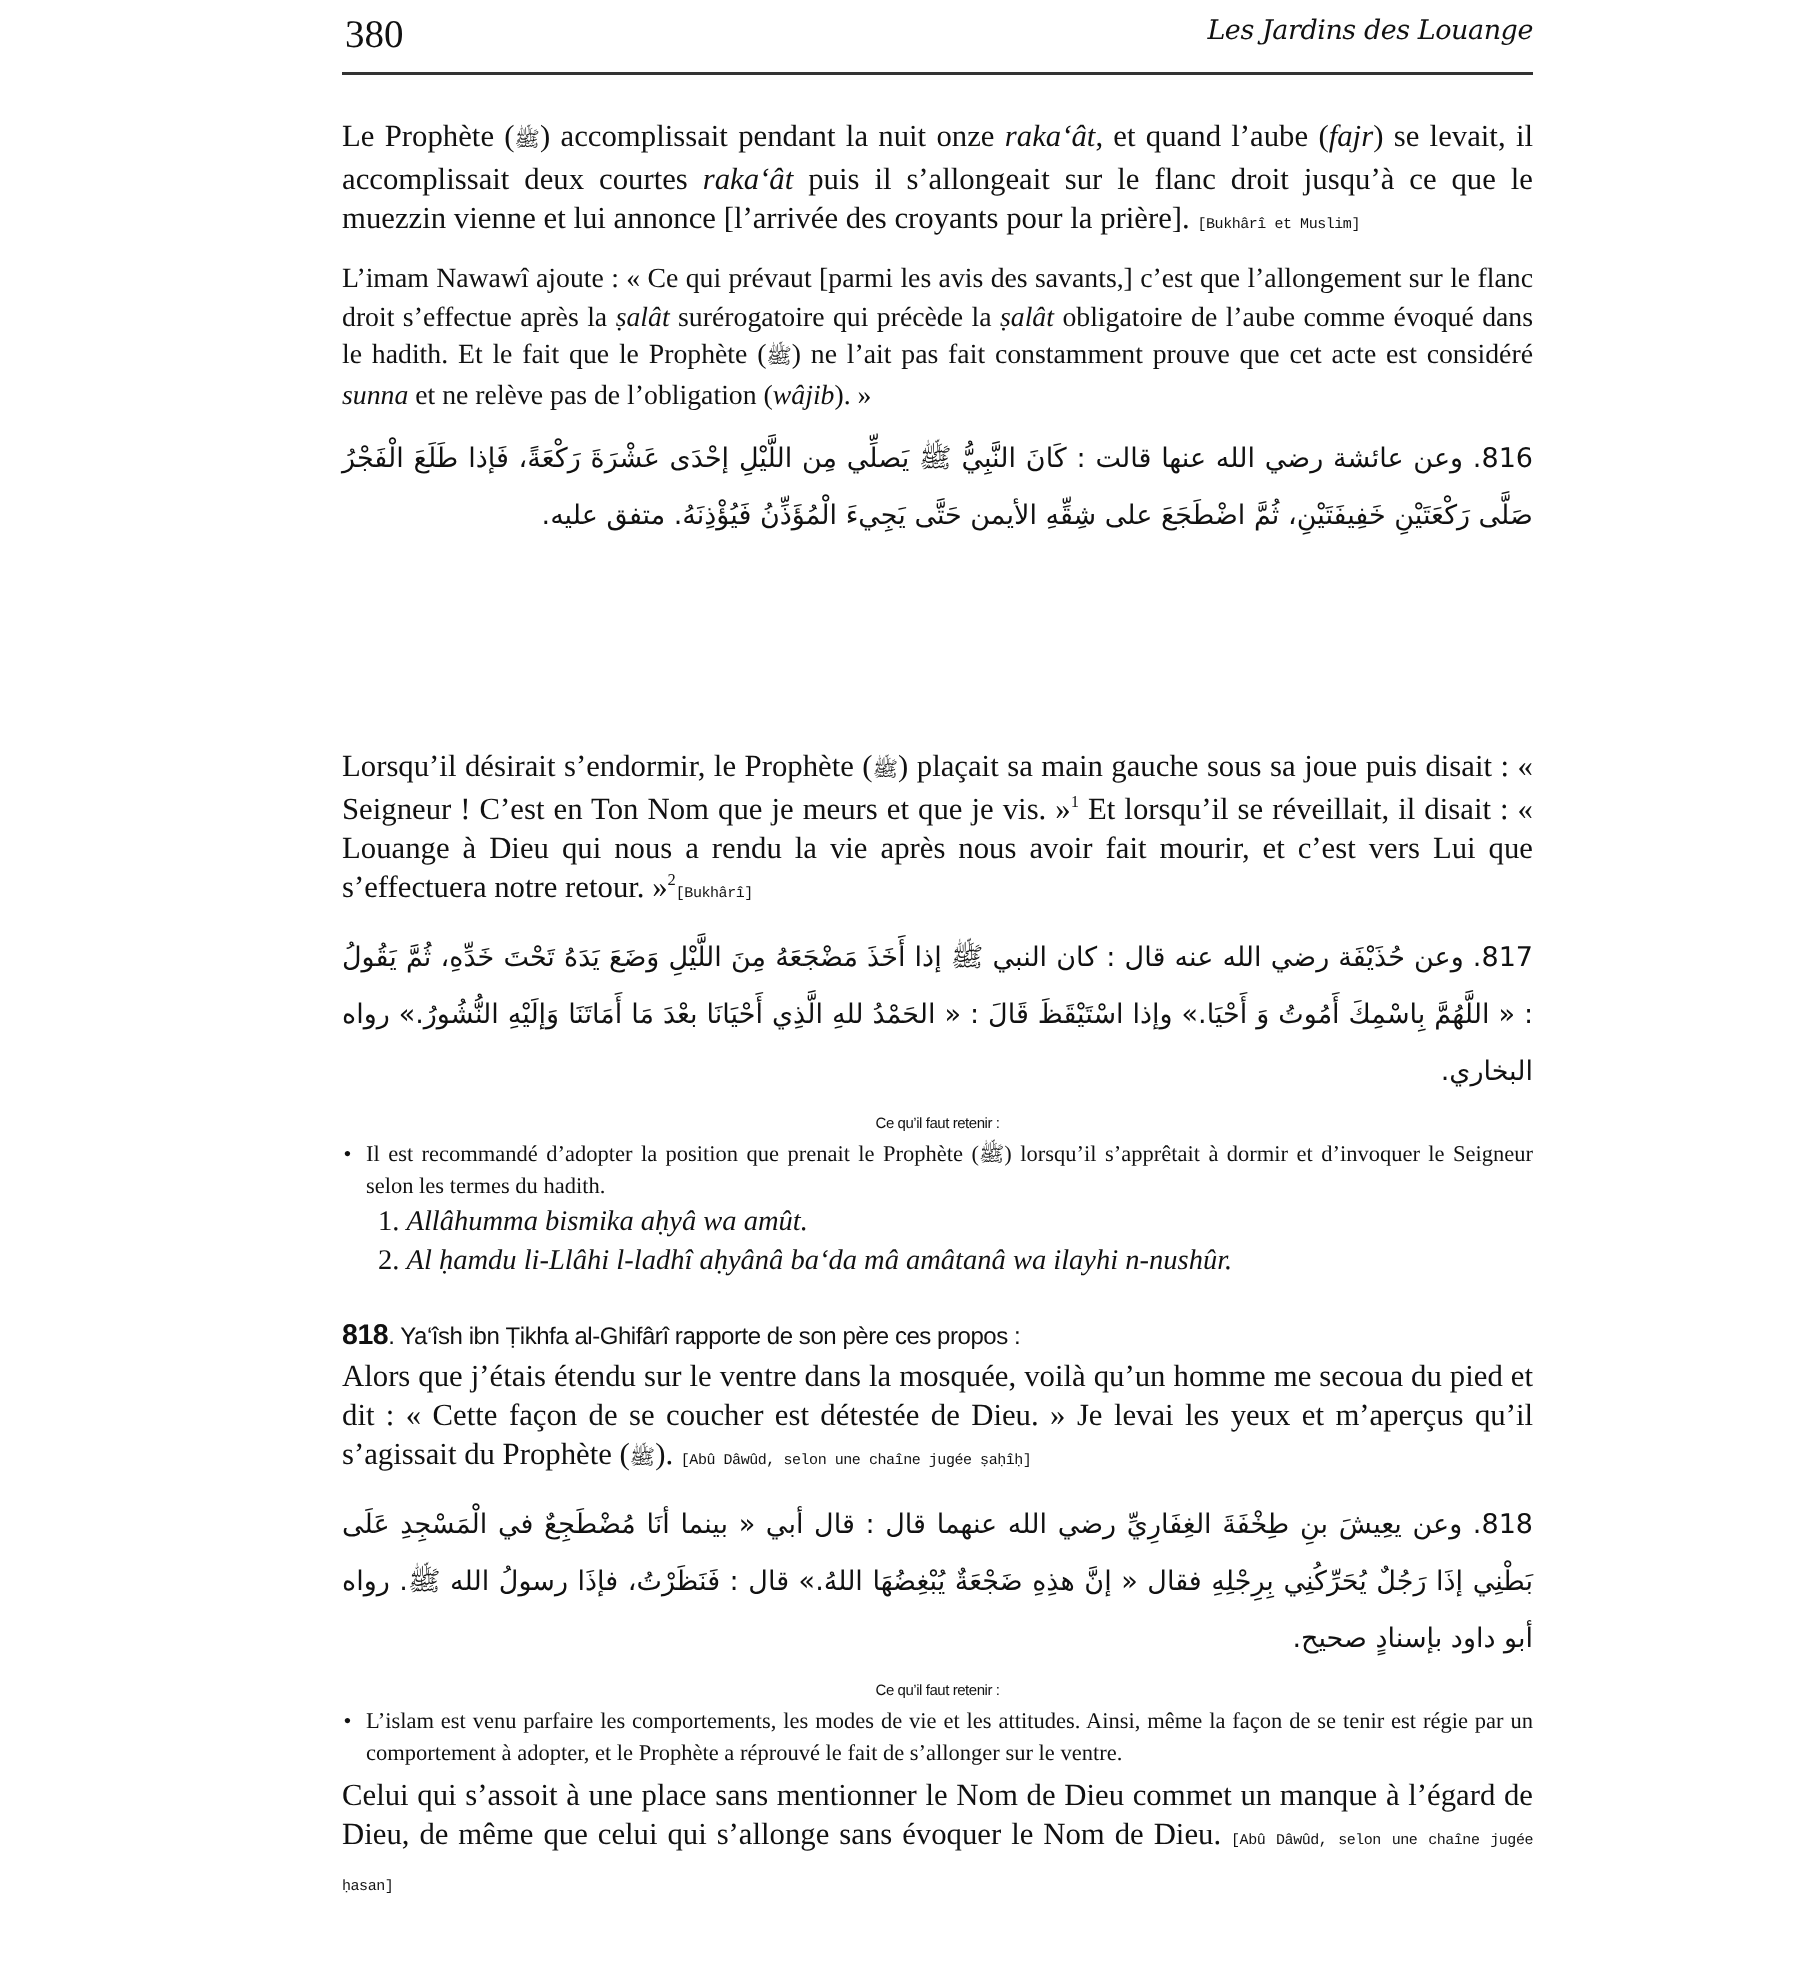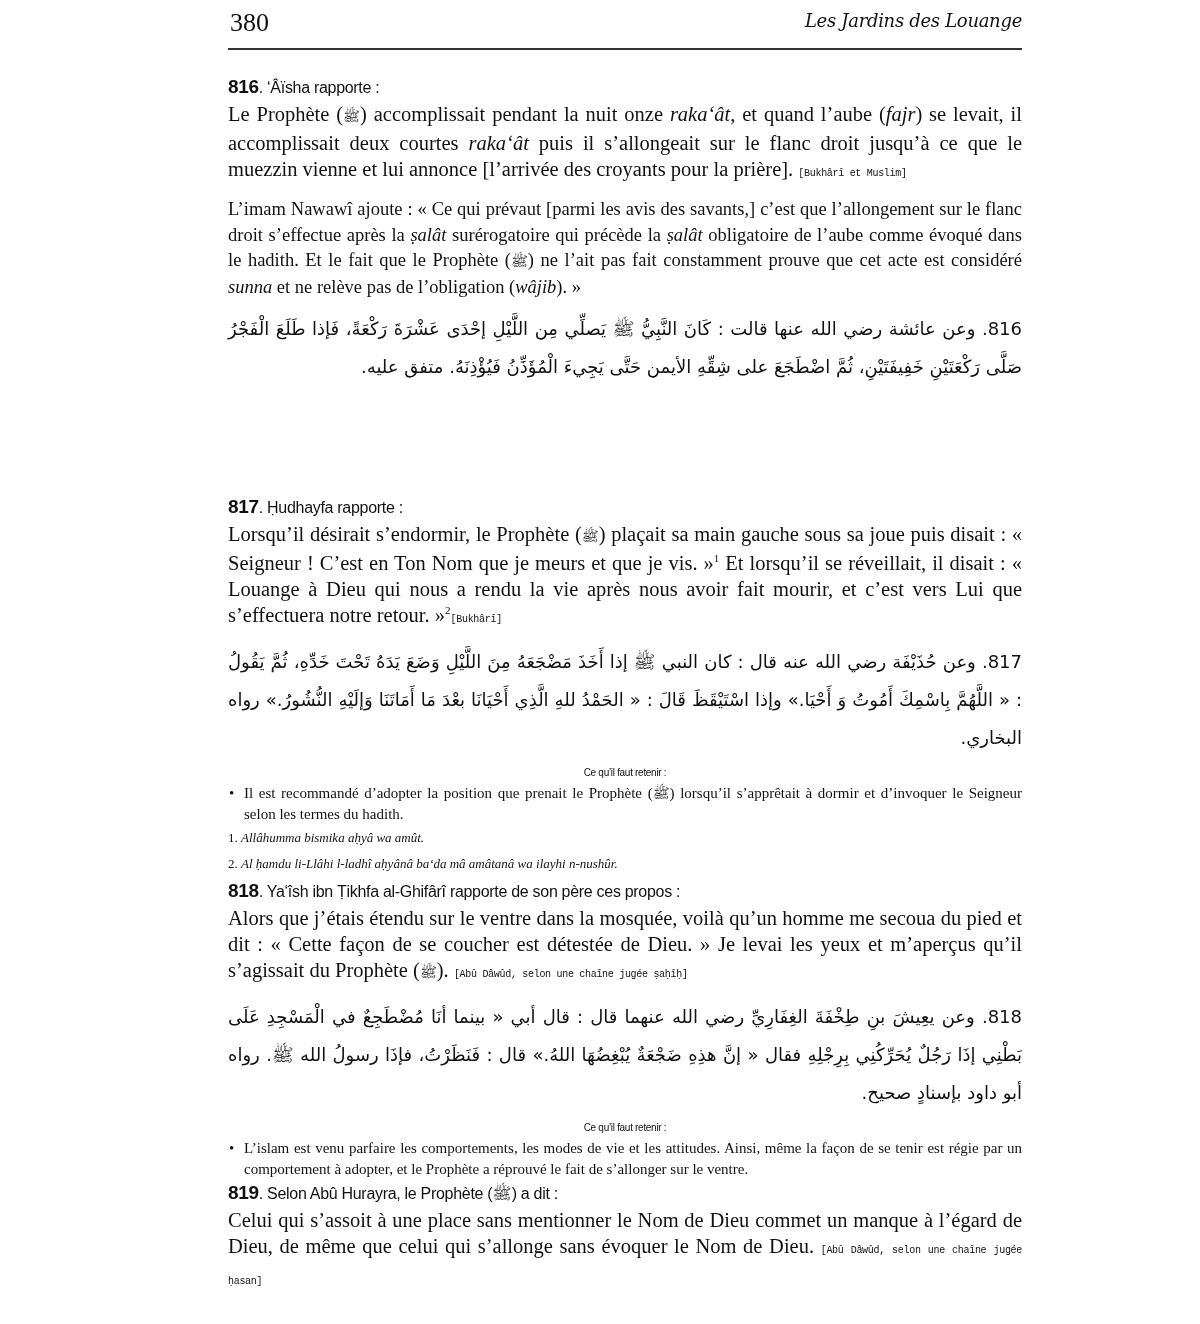--- a/index.html
+++ b/index.html
@@ -15,67 +15,58 @@
   .h-head .num { font-weight: bold; font-size: 19px; }
   .h-body { font-family: "Liberation Serif", serif; font-size: 20.5px; line-height: 26px; text-align: justify; margin-top: 2px; }
   .h-body i { }
   .src { font-family: Liberation Mono, monospace; font-size: 10px; letter-spacing: -0.3px; }
   .comment { font-family: "Liberation Serif", serif; font-size: 18.5px; line-height: 25.5px; text-align: justify; margin-top: 10px; }
   .arabic { font-family: "DejaVu Sans", sans-serif; direction: rtl; text-align: justify; font-size: 18px; line-height: 38px; margin-top: 10px; }
   .arabic-note { font-family: "DejaVu Sans", sans-serif; direction: rtl; text-align: left; font-size: 15.5px; line-height: 24px; margin-top: 14px; padding-left: 150px; }
   .retain-label { font-family: Liberation Sans, sans-serif; font-size: 10px; line-height: 20px; margin-top: 6px; letter-spacing: -0.3px; text-align: center; }
   .bullet { font-family: "Liberation Serif", serif; font-size: 15px; line-height: 21px; padding-left: 16px; position: relative; text-align: justify; }
   .bullet .dot { position: absolute; left: 1px; top: 0; }
-  .translit { font-family: "Liberation Serif", serif; font-size: 13px; line-height: 26px; }
+  .translit { font-family: "Liberation Serif", serif; font-size: 19px; line-height: 26px; margin-left: 24px; }
   .translit i { font-style: italic; }
   .salla { font-size: 14px; }
   sup { font-size: 11px; line-height: 0; }
 </style>
 </head>
 <body>
 
 <div class="page">
 
   <div class="running-head">
     <span class="page-number">380</span>
     <span class="book-title">Les Jardins des Louange</span>
     <div class="head-rule"></div>
   </div>
 
   <div class="hadith" style="top:76px;">
-    <div class="h-head">
-      <span class="num">816</span><span>. ‘Âïsha rapporte :</span>
-    </div>
     <div class="h-body"><span>Le Prophète (</span><span class="salla">ﷺ</span><span>) accomplissait pendant la nuit onze </span><i>raka‘ât</i><span>, et quand l’aube (</span><i>fajr</i><span>) se levait, il accomplissait deux courtes </span><i>raka‘ât</i><span> puis il s’allongeait sur le flanc droit jusqu’à ce que le muezzin vienne et lui annonce [l’arrivée des croyants pour la prière]. </span><span class="src">[Bukhârî et Muslim]</span></div>
     <div class="comment"><span>L’imam Nawawî ajoute : « Ce qui prévaut [parmi les avis des savants,] c’est que l’allongement sur le flanc droit s’effectue après la </span><i>ṣalât</i><span> surérogatoire qui précède la </span><i>ṣalât</i><span> obligatoire de l’aube comme évoqué dans le hadith. Et le fait que le Prophète (</span><span class="salla">ﷺ</span><span>) ne l’ait pas fait constamment prouve que cet acte est considéré </span><i>sunna</i><span> et ne relève pas de l’obligation (</span><i>wâjib</i><span>). »</span></div>
     <div class="arabic" dir="rtl">816. وعن عائشة رضي الله عنها قالت : كَانَ النَّبِيُّ ﷺ يَصلِّي مِن اللَّيْلِ إحْدَى عَشْرَةَ رَكْعَةً، فَإذا طَلَعَ الْفَجْرُ صَلَّى رَكْعَتَيْنِ خَفِيفَتَيْنِ، ثُمَّ اضْطَجَعَ على شِقِّهِ الأيمن حَتَّى يَجِيءَ الْمُؤَذِّنُ فَيُؤْذِنَهُ. متفق عليه.</div>
   </div>
 
   <div class="hadith" style="top:496px;">
-    <div class="h-head">
-      <span class="num">817</span><span>. Ḥudhayfa rapporte :</span>
-    </div>
     <div class="h-body"><span>Lorsqu’il désirait s’endormir, le Prophète (</span><span class="salla">ﷺ</span><span>) plaçait sa main gauche sous sa joue puis disait : « Seigneur ! C’est en Ton Nom que je meurs et que je vis. »</span><sup>1</sup><span> Et lorsqu’il se réveillait, il disait : « Louange à Dieu qui nous a rendu la vie après nous avoir fait mourir, et c’est vers Lui que s’effectuera notre retour. »</span><sup>2</sup><span class="src">[Bukhârî]</span></div>
     <div class="arabic" dir="rtl">817. وعن حُذَيْفَة رضي الله عنه قال : كان النبي ﷺ إذا أَخَذَ مَضْجَعَهُ مِنَ اللَّيْلِ وَضَعَ يَدَهُ تَحْتَ خَدِّهِ، ثُمَّ يَقُولُ : « اللَّهُمَّ بِاسْمِكَ أَمُوتُ وَ أَحْيَا.» وإذا اسْتَيْقَظَ قَالَ : « الحَمْدُ للهِ الَّذِي أَحْيَانَا بعْدَ مَا أَمَاتَنَا وَإلَيْهِ النُّشُورُ.» رواه البخاري.</div>
     <div class="retain-label">Ce qu’il faut retenir :</div>
     <div class="bullet"><span class="dot">•</span><span>Il est recommandé d’adopter la position que prenait le Prophète (</span><span class="salla">ﷺ</span><span>) lorsqu’il s’apprêtait à dormir et d’invoquer le Seigneur selon les termes du hadith.</span></div>
     <div class="translit"><span>1. </span><i>Allâhumma bismika aḥyâ wa amût.</i></div>
     <div class="translit"><span>2. </span><i>Al ḥamdu li-Llâhi l-ladhî aḥyânâ ba‘da mâ amâtanâ wa ilayhi n-nushûr.</i></div>
   </div>
 
   <div class="hadith" style="top:880px;">
     <div class="h-head">
       <span class="num">818</span><span>. Ya‘îsh ibn Ṭikhfa al-Ghifârî rapporte de son père ces propos :</span>
     </div>
     <div class="h-body"><span>Alors que j’étais étendu sur le ventre dans la mosquée, voilà qu’un homme me secoua du pied et dit : « Cette façon de se coucher est détestée de Dieu. » Je levai les yeux et m’aperçus qu’il s’agissait du Prophète (</span><span class="salla">ﷺ</span><span>). </span><span class="src">[Abû Dâwûd, selon une chaîne jugée ṣaḥîḥ]</span></div>
     <div class="arabic" dir="rtl">818. وعن يعِيشَ بنِ طِخْفَةَ الغِفَارِيِّ رضي الله عنهما قال : قال أبي « بينما أنَا مُضْطَجِعٌ في الْمَسْجِدِ عَلَى بَطْنِي إذَا رَجُلٌ يُحَرِّكُنِي بِرِجْلِهِ فقال « إنَّ هذِهِ ضَجْعَةٌ يُبْغِضُهَا اللهُ.» قال : فَنَظَرْتُ، فإذَا رسولُ الله ﷺ. رواه أبو داود بإسنادٍ صحيح.</div>
     <div class="retain-label">Ce qu’il faut retenir :</div>
     <div class="bullet"><span class="dot">•</span><span>L’islam est venu parfaire les comportements, les modes de vie et les attitudes. Ainsi, même la façon de se tenir est régie par un comportement à adopter, et le Prophète a réprouvé le fait de s’allonger sur le ventre.</span></div>
   </div>
 
   <div class="hadith" style="top:1182px;">
-    <div class="h-head">
-      <span class="num">819</span><span>. Selon Abû Hurayra, le Prophète (ﷺ) a dit :</span>
-    </div>
     <div class="h-body"><span>Celui qui s’assoit à une place sans mentionner le Nom de Dieu commet un manque à l’égard de Dieu, de même que celui qui s’allonge sans évoquer le Nom de Dieu. </span><span class="src">[Abû Dâwûd, selon une chaîne jugée ḥasan]</span></div>
   </div>
 
 </div>
 
 </body></html>

